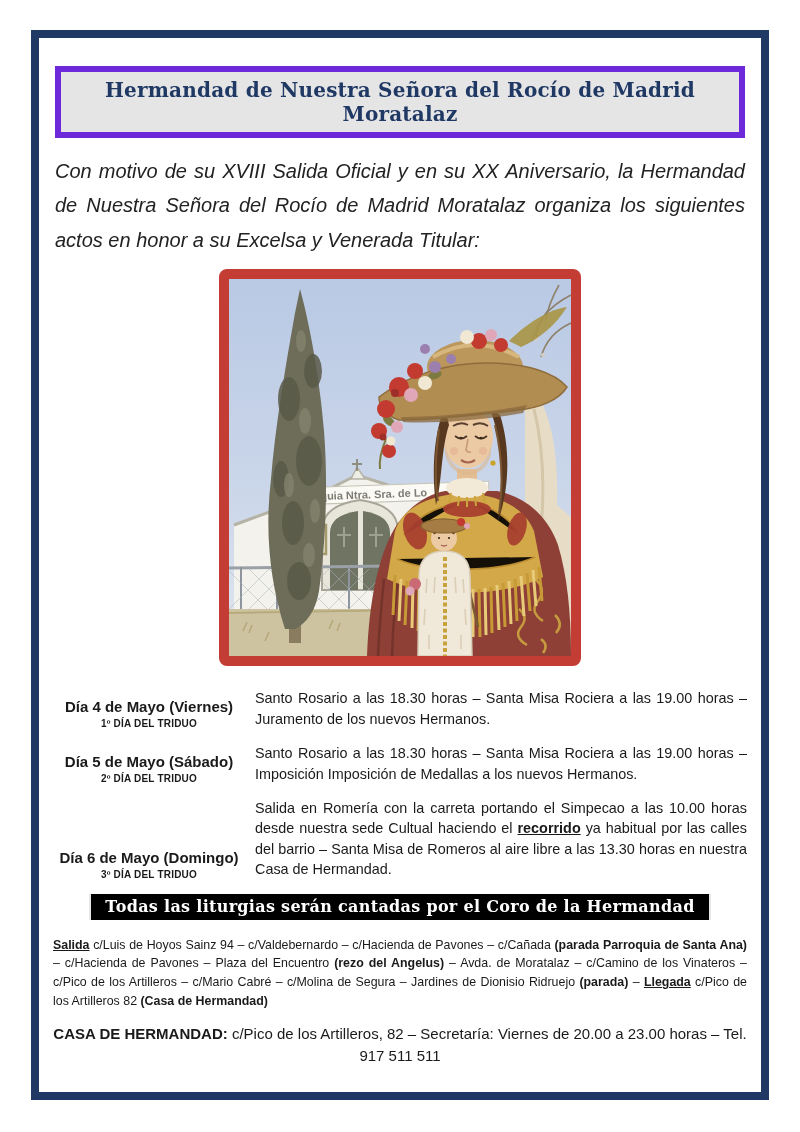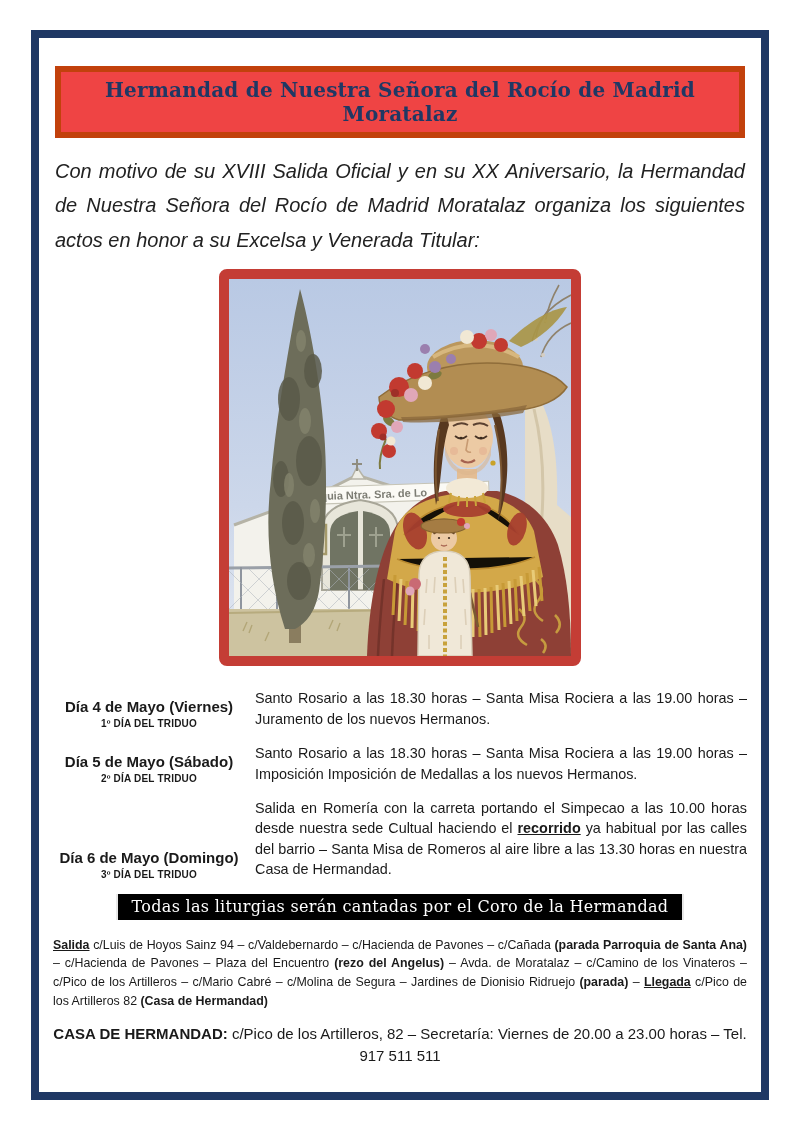--- a/index.html
+++ b/index.html
@@ -16,21 +16,21 @@
   .title{
     margin-top:8px;text-align:center;line-height:1.05;
     font-family:"DejaVu Serif", serif;font-weight:bold;
     font-size:72px;letter-spacing:4px;
     background:repeating-linear-gradient(180deg,#1f3864 0 15px,#ffffff 15px 18px);
     -webkit-background-clip:text;background-clip:text;color:transparent;
     filter:drop-shadow(-2px 2px 0 #ffffff) drop-shadow(-1px 1px 0 #1f3864);
   }
   
   .banner-frame{
-    margin:20px 6px 0;border:6px solid #c2410c;background:#ef4444;
+    margin:20px 6px 0;border:6px solid #6d28d9;background:#e5e5e5;
     padding:6px 4px;text-align:center;
   }
   .banner-text{
     font-family:"DejaVu Serif", serif;font-weight:bold;font-size:20px;
     color:#1f3864;letter-spacing:0.2px;
   }
   
   .intro{
     margin:16px 6px 0;font-style:italic;font-size:20px;line-height:1.72;
     text-align:justify;color:#222;
@@ -45,21 +45,21 @@
   .schedule{margin:22px 4px 0;}
   .sched-row{display:flex;margin-bottom:14px;align-items:flex-end;}
   .sched-left{flex:0 0 192px;text-align:center;}
   .sched-day{font-weight:bold;font-size:15px;}
   .sched-sub{font-size:10px;font-weight:bold;margin-top:3px;letter-spacing:0.2px;}
   .sched-desc{flex:1;margin-left:10px;font-size:14.4px;line-height:1.42;text-align:justify;}
   .emph{font-weight:bold;text-decoration:underline;}
   
   .choir-banner{
     width:fit-content;margin:12px auto 0;background:#000;color:#fff;
-    font-family:"DejaVu Serif", serif;font-weight:normal;font-size:16px;
+    font-family:"DejaVu Serif", serif;font-weight:bold;font-size:16px;
     padding:3px 16px 4px;letter-spacing:0.3px;
     box-shadow:inset 2px 0 0 #e8e8e8, inset -2px 0 0 #e8e8e8;
   }
   
   .route{margin:12px 4px 0;}
   .route-heading{font-weight:bold;text-decoration:underline;font-size:15px;}
   .route-text{margin-top:16px;font-size:12.4px;line-height:1.5;text-align:justify;}
   .b{font-weight:bold;}
   .bu{font-weight:bold;text-decoration:underline;}
   

